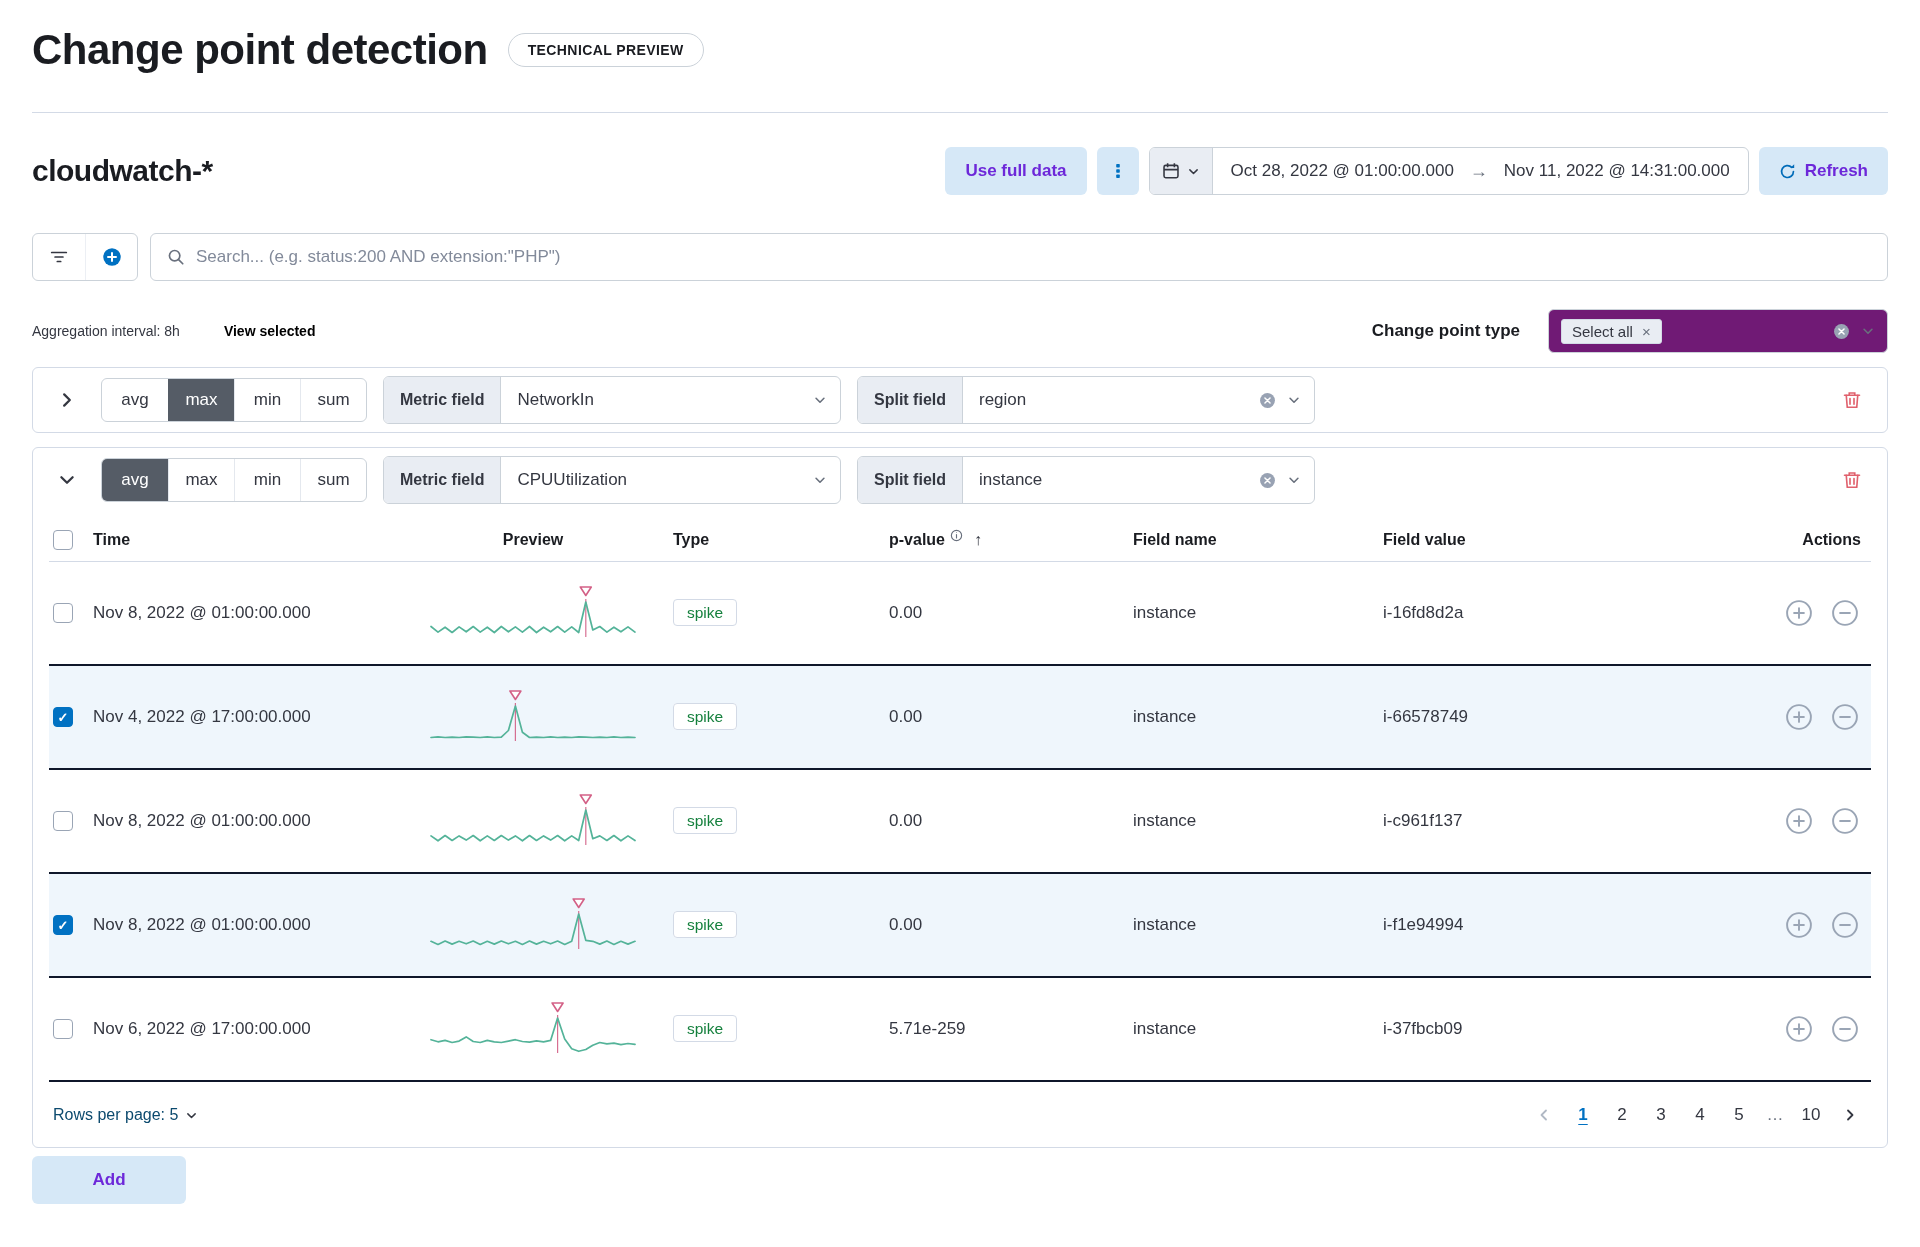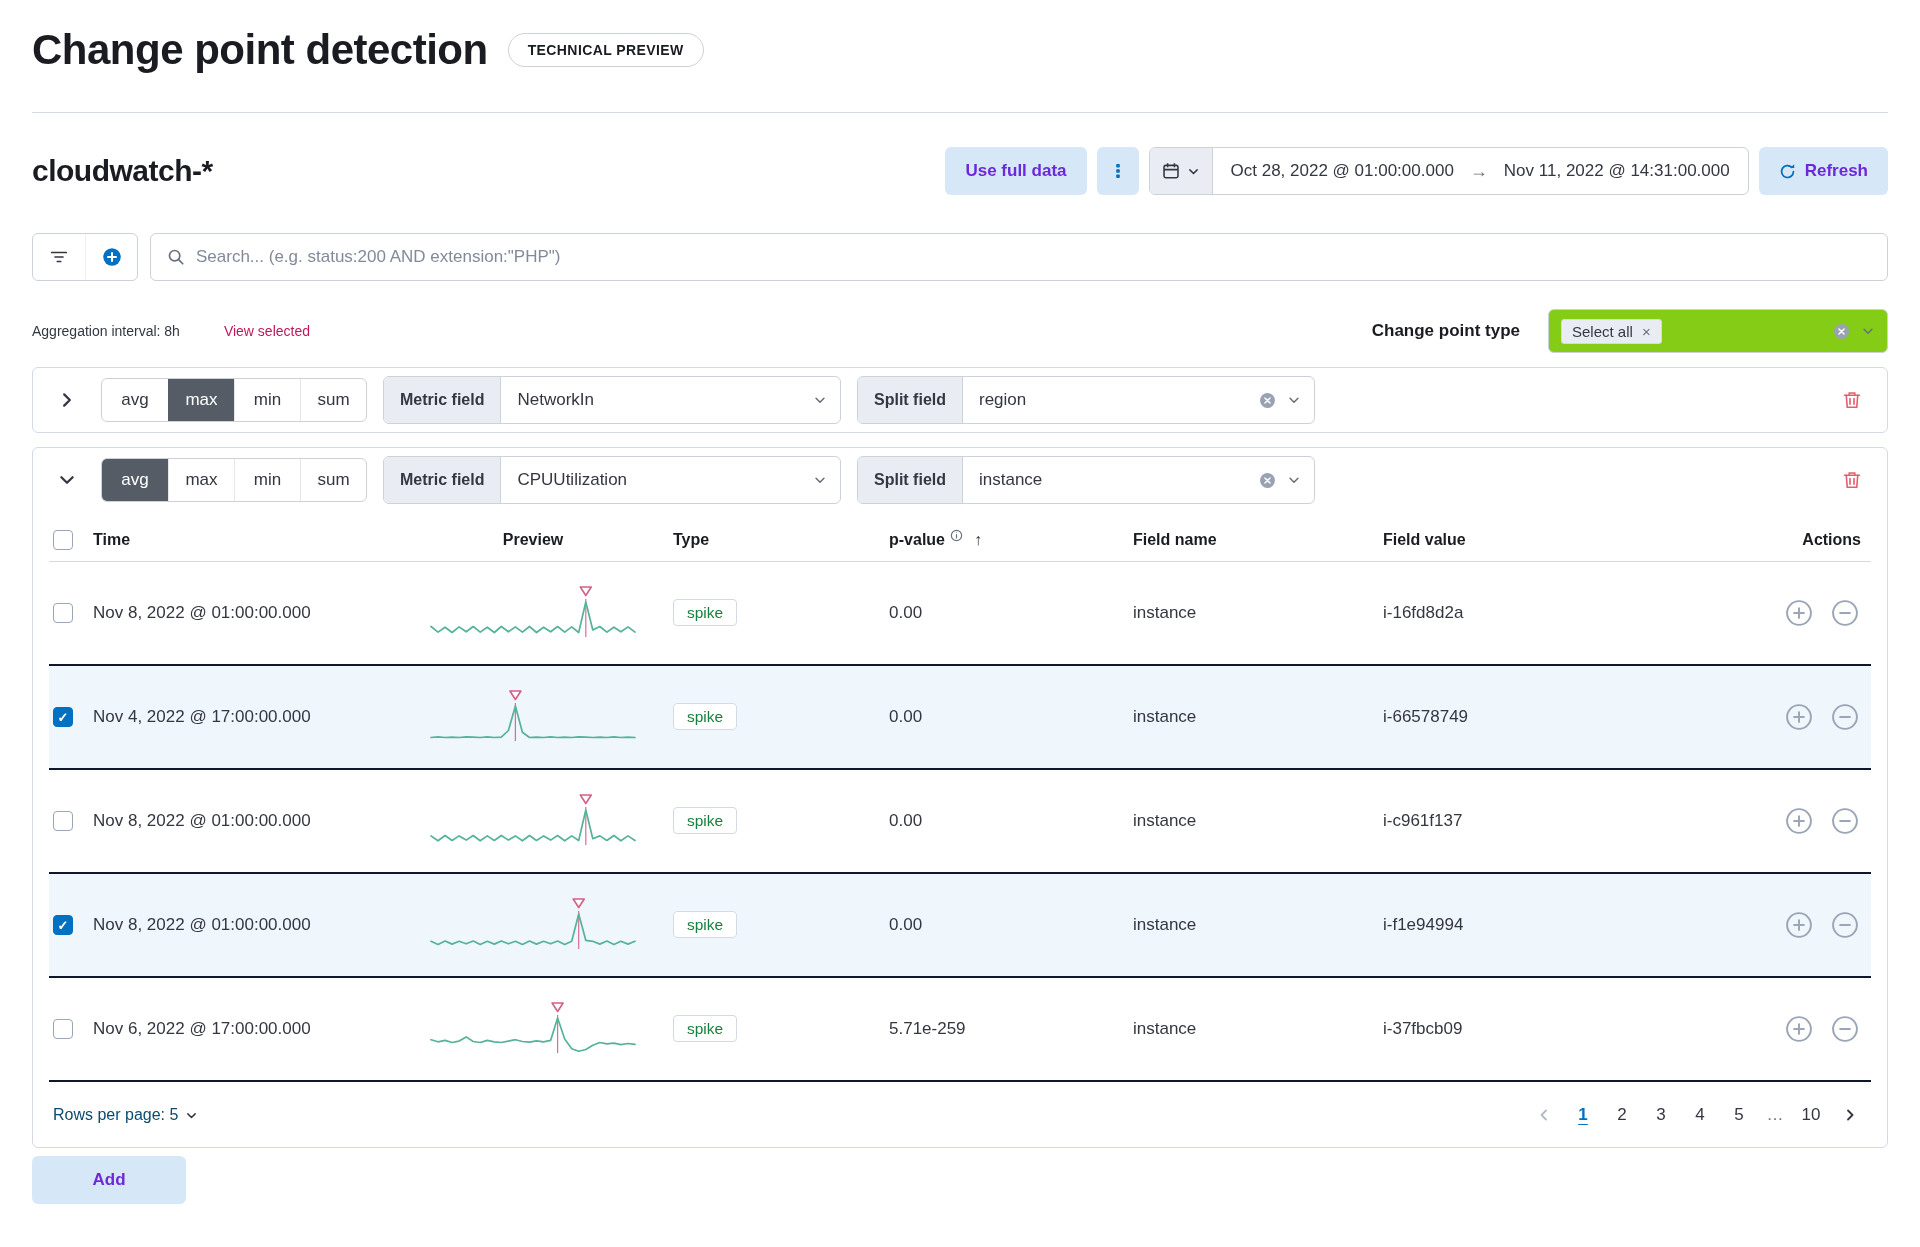--- a/index.html
+++ b/index.html
@@ -36,25 +36,25 @@
   .filter-group button + button{border-left:1px solid #eceff4}
   .search-wrap{flex:1;border:1px solid #cbd2d9;border-radius:6px;display:flex;align-items:center;
     padding:0 16px;gap:11px;background:#fff}
   .search-wrap input{flex:1;border:none;outline:none;font-size:17px;color:#343741;background:transparent;
     font-family:"Liberation Sans",sans-serif}
   .search-wrap input::placeholder{color:#828a9a}
 
   
   .meta-row{margin-top:28px;display:flex;align-items:center;justify-content:space-between}
   .meta-left{display:flex;align-items:center;gap:44px;font-size:14px}
-  .link{color:#be185d;font-weight:400;text-decoration:none;cursor:pointer}
+  .link{color:#000000;font-weight:700;text-decoration:none;cursor:pointer}
   .meta-right{display:flex;align-items:center;gap:28px}
   .cpt-label{font-size:17px;font-weight:700;color:#1a1c21}
   .combo{width:340px;height:44px;border:1px solid #cbd2d9;border-radius:6px;display:flex;align-items:center;
-    padding:0 12px;gap:8px;background:#84cc16;cursor:pointer}
+    padding:0 12px;gap:8px;background:#701a75;cursor:pointer}
   .combo-tag{background:#e9edf3;border:1px solid #d3dae6;border-radius:3px;padding:3px 10px;font-size:15px;
     display:flex;gap:9px;align-items:center;color:#343741}
   .tag-x{color:#69707d;font-size:15px}
   .combo-icons{margin-left:auto;display:flex;align-items:center;gap:11px}
 
   
   .config-panel{border:1px solid #d3dae6;border-radius:6px;margin-top:14px;padding:8px 16px;background:#fff}
   .config-row{display:flex;align-items:center;gap:16px;height:48px}
   .acc-btn{width:36px;height:36px;display:flex;align-items:center;justify-content:center;border-radius:6px}
   .fn-group{display:flex;border:1px solid #cbd2d9;border-radius:6px;overflow:hidden;height:44px;background:#fff}

